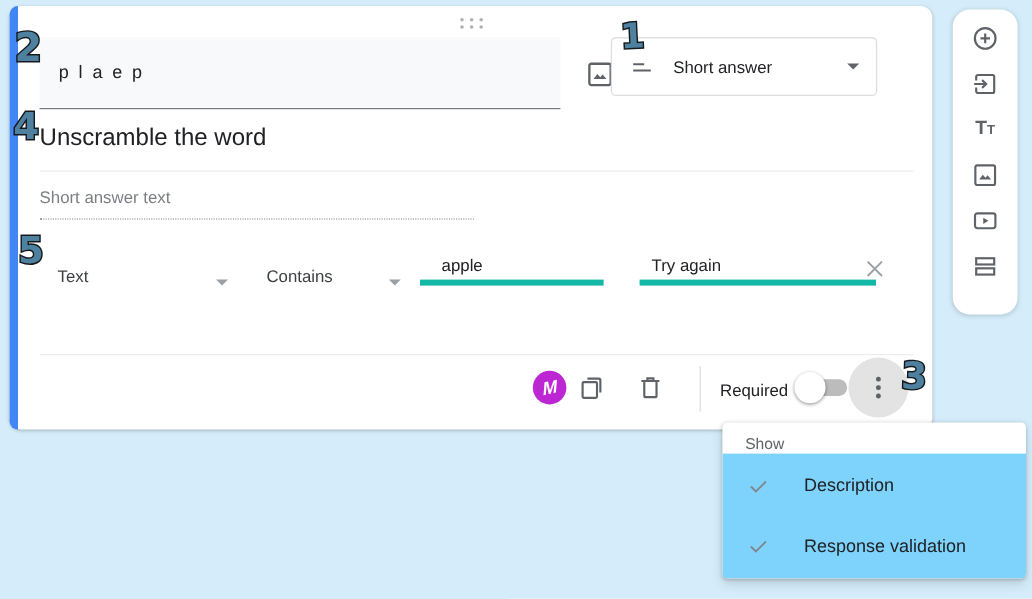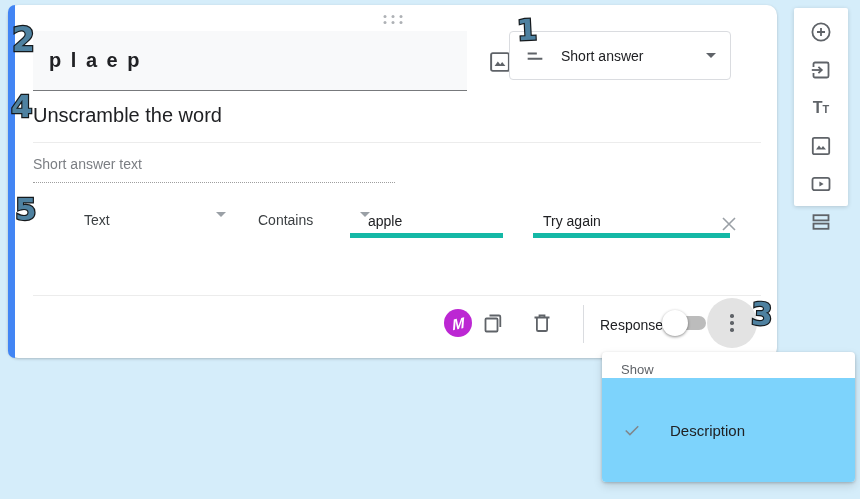--- a/index.html
+++ b/index.html
@@ -12,40 +12,40 @@
           background:#fff; border-radius:10px; box-shadow:0 1px 3px rgba(0,0,0,.22); }
   .selbar { position:absolute; left:0; top:0; bottom:0; width:7px; background:#4285f4;
             border-radius:10px 0 0 10px; }
   .draghandle { position:absolute; top:10px; left:50%; transform:translateX(-50%);
                 display:grid; grid-template-columns:repeat(3,3px); gap:3px 5px; cursor:grab; }
   .draghandle i { width:3px; height:3px; border-radius:50%; background:#aeb1b5; }
 
   .title-field { position:absolute; left:25px; top:26px; width:434px; height:60px;
                  background:#f8f9fa; border-bottom:1px solid #77797c;
                  display:flex; align-items:center; padding-left:16px;
-                 font-weight:bold; font-size:20px; letter-spacing:2px; color:#202124; cursor:text; }
+                 font-weight:normal; font-size:15px; letter-spacing:2px; color:#202124; cursor:text; }
   .img-btn { position:absolute; left:479px; top:44px; width:26px; height:26px;
              background:none; border:0; cursor:pointer; }
   .type-select { position:absolute; left:501px; top:26px; width:222px; height:49px;
                  border:1px solid #dadce0; border-radius:4px; background:#fff;
                  display:flex; align-items:center; gap:15px; padding:0 14px; cursor:pointer; }
   .type-select .lbl { font-size:14px; color:#202124; }
   .caret { width:0; height:0; border-left:5px solid transparent; border-right:5px solid transparent;
            border-top:5px solid #5f6368; margin-left:auto; }
   .caret.lt { border-top-color:#9aa0a6; }
 
   .desc { position:absolute; left:25px; top:99px; font-size:20px; color:#202124; cursor:text; }
   .divider { position:absolute; left:25px; width:728px; border-top:1px solid #ececec; }
   .d1 { top:137px; } .d2 { top:290px; }
 
   .answer-ph { position:absolute; left:25px; top:151px; width:362px; padding-bottom:10px;
                border-bottom:1px dotted #9e9e9e; font-size:14px; color:#7b7e83; }
 
-  .vselect { position:absolute; top:207px; height:26px; display:flex; align-items:flex-start;
-             font-size:14px; color:#3c4043; cursor:pointer;margin-left:36px; }
+  .vselect { position:absolute; top:207px; height:26px; display:flex; align-items:flex-end;
+             font-size:14px; color:#3c4043; cursor:pointer; }
   .vs1 { left:40px; width:142px; } .vs2 { left:214px; width:112px;gap:36px; }
   .vinput { position:absolute; top:203px; height:30px; border-bottom:5px solid #14b8a6;
             font-size:14px; color:#202124; display:flex; align-items:center; cursor:text; }
   .vi1 { left:342px; width:153px; padding-left:18px; }
   .vi2 { left:525px; width:197px; padding-left:10px; }
   .vclose { position:absolute; left:712px; top:210px; width:18px; height:18px;
             background:none; border:0; cursor:pointer; }
 
   .icon-btn { background:none; border:0; cursor:pointer; position:absolute; width:24px; height:24px; }
   .addon { position:absolute; left:436px; top:304px; width:28px; height:28px; border-radius:50%;
@@ -69,22 +69,22 @@
   .menu { position:absolute; left:602px; top:352px; width:253px; height:130px; background:#fff;
           border-radius:4px; box-shadow:0 1px 3px rgba(0,0,0,.2), 0 4px 10px rgba(0,0,0,.13);
           z-index:6; overflow:hidden; }
   .menu-header { padding:10px 0 0 19px; font-size:13px; color:#5f6368; }
   .menu-items { position:absolute; left:0; right:0; top:26px; bottom:0; background:#7dd3fc;
                 display:flex; flex-direction:column; justify-content:space-evenly; }
   .menu-item { display:flex; align-items:center; height:48px; padding-left:20px; gap:28px;
                font-size:15px; color:#202124; cursor:pointer; }
 
   
-  .side-toolbar { position:absolute; left:794px; top:8px; width:54px; height:198px; background:#fff;
-                  border-radius:2px; box-shadow:0 1px 4px rgba(0,0,0,.16);
+  .side-toolbar { position:absolute; left:794px; top:8px; width:54px; height:254px; background:#fff;
+                  border-radius:14px; box-shadow:0 1px 4px rgba(0,0,0,.16);
                   display:flex; flex-direction:column; align-items:center; gap:14px; padding-top:12px; }
   .side-toolbar button { background:none; border:0; width:24px; height:24px; cursor:pointer; }
   .tt { font-size:16px; font-weight:bold; color:#5f6368; line-height:24px; letter-spacing:0; }
   .tt small { font-size:11px; font-weight:bold; }
 
   
   .ann { position:absolute; z-index:9; font-family:"DejaVu Sans", sans-serif; font-weight:800;
          color:#4e81a0; -webkit-text-stroke:2.4px #15191c; paint-order:stroke fill;
          pointer-events:none; line-height:1; }
   .a1 { left:517px; top:16px;  font-size:29px; transform:rotate(-3deg); }
@@ -163,41 +163,47 @@
         <rect x="4.5" y="7.5" width="12" height="13" rx="1" fill="none" stroke="#5f6368" stroke-width="1.8"></rect>
         <path d="M8.5 4.5 h9.5 a1.3 1.3 0 0 1 1.3 1.3 V16" fill="none" stroke="#5f6368" stroke-width="1.8"></path>
       </svg>
     </button>
     <button class="icon-btn trash-btn">
       <svg width="24" height="24" viewBox="0 0 24 24">
         <path d="M9.5 6.2 V4.3 h5 v1.9 M4.5 6.5 h15 M6.9 6.5 v12.2 a1.3 1.3 0 0 0 1.3 1.3 h7.6 a1.3 1.3 0 0 0 1.3 -1.3 V6.5" fill="none" stroke="#5f6368" stroke-width="1.8"></path>
       </svg>
     </button>
     <div class="vdiv"></div>
-    <span class="req">Response</span>
+    <span class="req">Required</span>
     <div class="toggle">
       <div class="track"></div>
       <div class="knob"></div>
     </div>
     <button class="more">
       <i></i>
         <i></i>
         <i></i>
     </button>
   </div>
 
   <div class="menu">
     <div class="menu-header">Show</div>
     <div class="menu-items">
       <div class="menu-item">
         <svg width="20" height="20" viewBox="0 0 24 24">
           <path d="M4.5 12.5 L9.5 17.5 L19.5 7.5" fill="none" stroke="#80868b" stroke-width="1.8"></path>
         </svg>
         <span>Description</span>
       </div>
+      <div class="menu-item">
+        <svg width="20" height="20" viewBox="0 0 24 24">
+          <path d="M4.5 12.5 L9.5 17.5 L19.5 7.5" fill="none" stroke="#80868b" stroke-width="1.8"></path>
+        </svg>
+        <span>Response validation</span>
+      </div>
     </div>
   </div>
 
   <div class="side-toolbar">
     <button>
       <svg width="24" height="24" viewBox="0 0 24 24">
         <circle cx="12" cy="12" r="8.6" fill="none" stroke="#5f6368" stroke-width="1.8"></circle>
         <path d="M12 8 v8 M8 12 h8" stroke="#5f6368" stroke-width="1.8"></path>
       </svg>
     </button>

